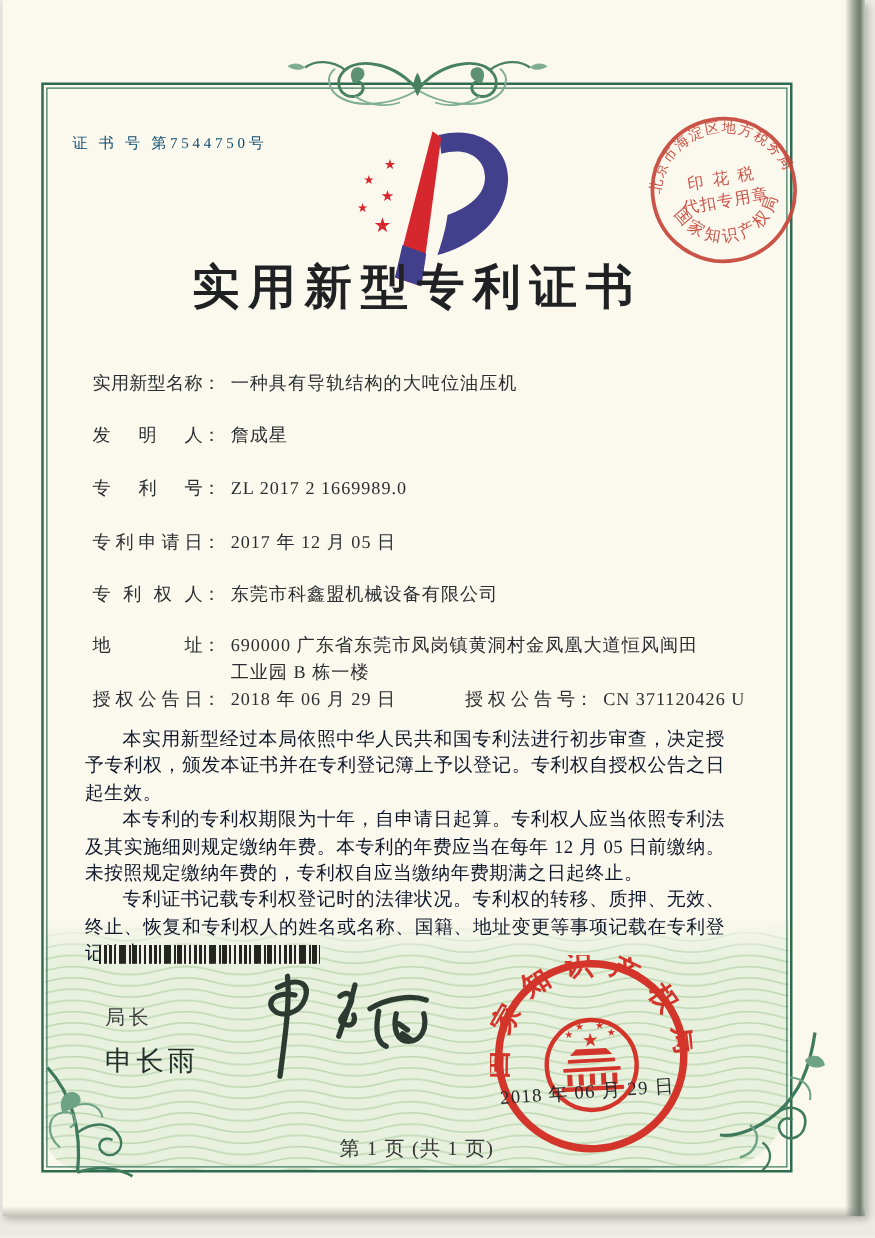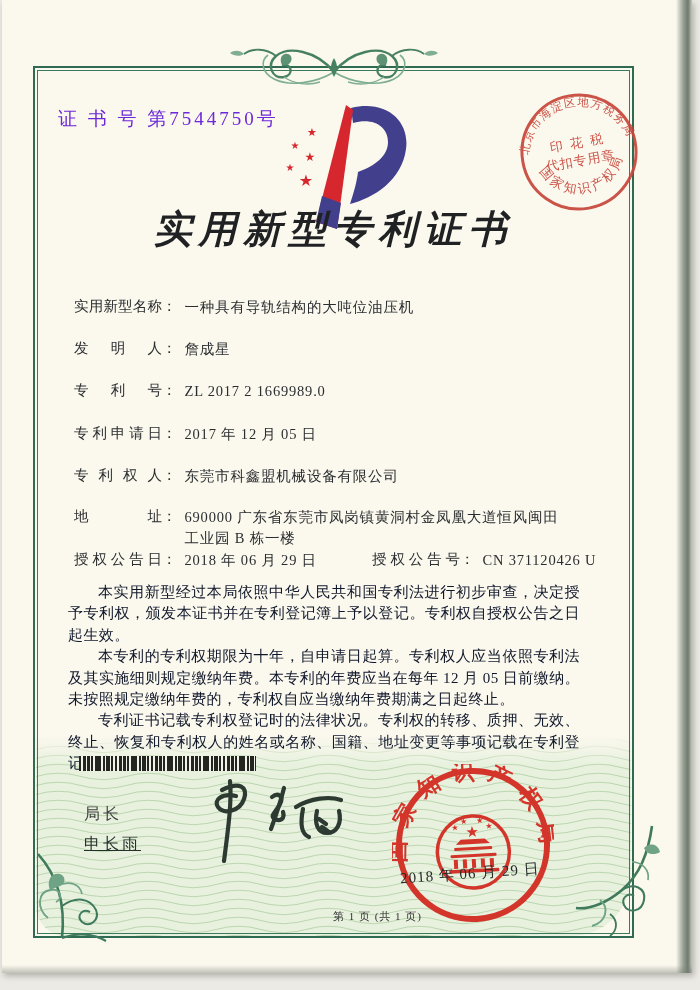--- a/index.html
+++ b/index.html
@@ -8,46 +8,46 @@
   .paper{position:absolute;left:2px;top:0;width:690px;height:973px;background:#fbf8ee;
          box-shadow:2px 3px 6px rgba(0,0,0,.25);}
   .scan-edge-right{position:absolute;right:0;top:0;width:16px;height:100%;
          background:linear-gradient(90deg,rgba(110,122,109,0) 0%,#97a194 45%,#6e7a6d 75%,#c2c8bc 100%);}
   .scan-edge-bottom{position:absolute;left:0;bottom:0;width:100%;height:8px;
          background:linear-gradient(180deg,rgba(0,0,0,0),rgba(120,125,115,.45));}
   .frame{position:absolute;left:31px;top:66px;width:601px;height:872px;
          border:2.5px solid #2f6b52;box-sizing:border-box;pointer-events:none;}
   .frame::after{content:"";position:absolute;inset:2px;border:1px solid #3c7a5f;}
   .guilloche{position:absolute;left:34px;top:736px;border-radius:0 0 60px 30px;}
-  .cert-no{position:absolute;left:56px;top:106px;font-size:19px;letter-spacing:3px;color:#6d28d9;}
+  .cert-no{position:absolute;left:56px;top:106px;font-size:12px;letter-spacing:3px;color:#0c4a6e;}
   .logo{position:absolute;left:272px;top:102px;}
   .title{position:absolute;left:31px;top:204px;width:601px;text-align:center;
-         font-size:38px;font-weight:bold;letter-spacing:7px;color:#1f2123;font-style:italic;}
+         font-size:38px;font-weight:bold;letter-spacing:7px;color:#1f2123;}
   .stamp-tax{position:absolute;left:513px;top:88px;opacity:.92;}
   .frow{position:absolute;font-size:14.5px;color:#2b2e30;}
   .flabel{display:inline-block;width:88px;text-align:justify;text-align-last:justify;vertical-align:top;}
   .fcolon{vertical-align:top;}
   .fvalue{display:inline-block;margin-left:8px;letter-spacing:.8px;white-space:pre-line;
           vertical-align:top;max-width:455px;line-height:21px;}
   .paras{position:absolute;left:66px;top:582px;width:512px;}
   .paras p{margin:0;font-size:15px;line-height:21.4px;text-indent:2em;text-align:justify;
            color:#0f172a;letter-spacing:.4px;}
   .barcode{position:absolute;left:77px;top:756px;width:177px;height:15px;background-color:#f3f2ea;
     background-image:
       repeating-linear-gradient(90deg,#23251f 0 2px,rgba(0,0,0,0) 2px 4px),
       repeating-linear-gradient(90deg,#23251f 0 1px,rgba(0,0,0,0) 1px 6px),
       repeating-linear-gradient(90deg,#23251f 0 2px,rgba(0,0,0,0) 2px 9px);}
   .issuer-title{position:absolute;left:82px;top:804px;font-size:16px;letter-spacing:3px;color:#404040;}
-  .issuer-name{position:absolute;left:82px;top:834px;font-size:16px;letter-spacing:3px;color:#24302a;text-decoration:underline;}
+  .issuer-name{position:absolute;left:82px;top:834px;font-size:22px;letter-spacing:3px;color:#24302a;}
   .signature{position:absolute;left:182px;top:774px;}
   .seal{position:absolute;left:390px;top:764px;}
   .seal-date{position:absolute;left:398px;top:864px;width:150px;font-size:15px;letter-spacing:1px;
              color:#26282a;transform:rotate(-4deg);}
   .footer{position:absolute;left:31px;top:909px;width:601px;text-align:center;
-          font-size:11px;letter-spacing:1px;color:#333;padding-left:44px;}
+          font-size:16px;letter-spacing:1px;color:#333;}
   .orn{position:absolute;}
 </style>
 </head>
 <body>
 
 <div class="paper">
 
   <svg class="guilloche" width="595" height="200" viewBox="0 0 595 200">
     <defs>
       <pattern id="wave" width="90" height="9" patternUnits="userSpaceOnUse">

